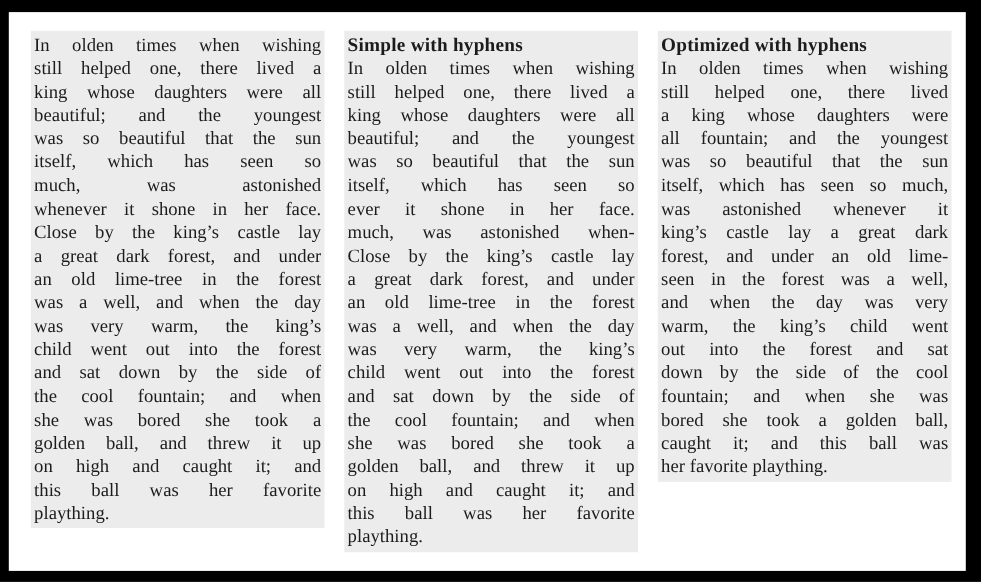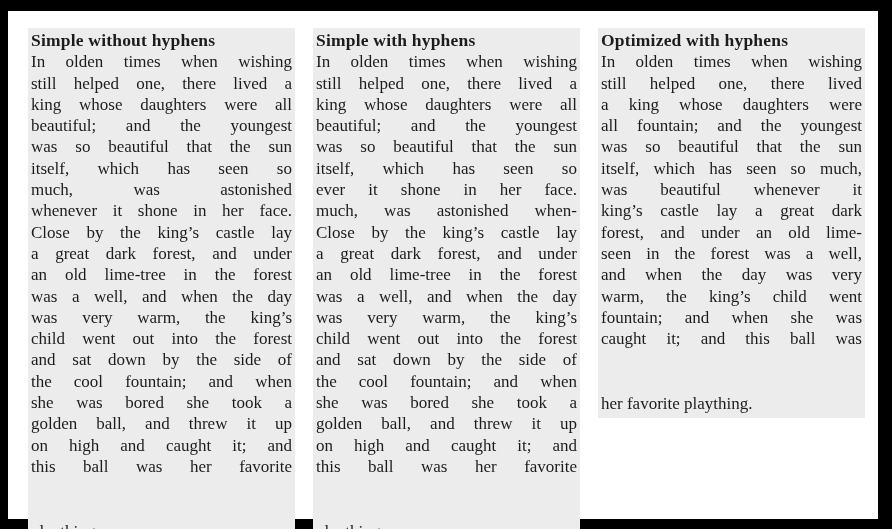--- a/index.html
+++ b/index.html
@@ -40,30 +40,29 @@
     white-space: nowrap;
     overflow: hidden;
   }
   .line {
     text-align: justify;
     text-align-last: justify;
     white-space: normal;
     overflow: hidden;
     height: 21.3px;
   }
-  .line.last { text-align-last: left; margin-top: 44px; }
+  .line.last { text-align-last: left; }
 </style>
 </head>
 <body>
 
 <div class="frame">
   <div class="canvas">
 
     <section class="column">
-      <h2 class="col-title">Simple without hyphens</h2>
       <div class="col-body">
           <div class="line">In olden times when wishing</div>
           <div class="line">still helped one, there lived a</div>
           <div class="line">king whose daughters were all</div>
           <div class="line">beautiful; and the youngest</div>
           <div class="line">was so beautiful that the sun</div>
           <div class="line">itself, which has seen so</div>
           <div class="line">much, was astonished</div>
           <div class="line">whenever it shone in her face.</div>
           <div class="line">Close by the king’s castle lay</div>
@@ -111,26 +110,29 @@
 
     <section class="column">
       <h2 class="col-title">Optimized with hyphens</h2>
       <div class="col-body">
           <div class="line">In olden times when wishing</div>
           <div class="line">still helped one, there lived</div>
           <div class="line">a king whose daughters were</div>
           <div class="line">all fountain; and the youngest</div>
           <div class="line">was so beautiful that the sun</div>
           <div class="line">itself, which has seen so much,</div>
-          <div class="line">was beautiful whenever it</div>
+          <div class="line">was astonished whenever it</div>
           <div class="line">king’s castle lay a great dark</div>
           <div class="line">forest, and under an old lime-</div>
           <div class="line">seen in the forest was a well,</div>
           <div class="line">and when the day was very</div>
           <div class="line">warm, the king’s child went</div>
+          <div class="line">out into the forest and sat</div>
+          <div class="line">down by the side of the cool</div>
           <div class="line">fountain; and when she was</div>
+          <div class="line">bored she took a golden ball,</div>
           <div class="line">caught it; and this ball was</div>
           <div class="line last">her favorite plaything.</div>
         </div>
     </section>
 
   </div>
 </div>
 
 </body></html>

